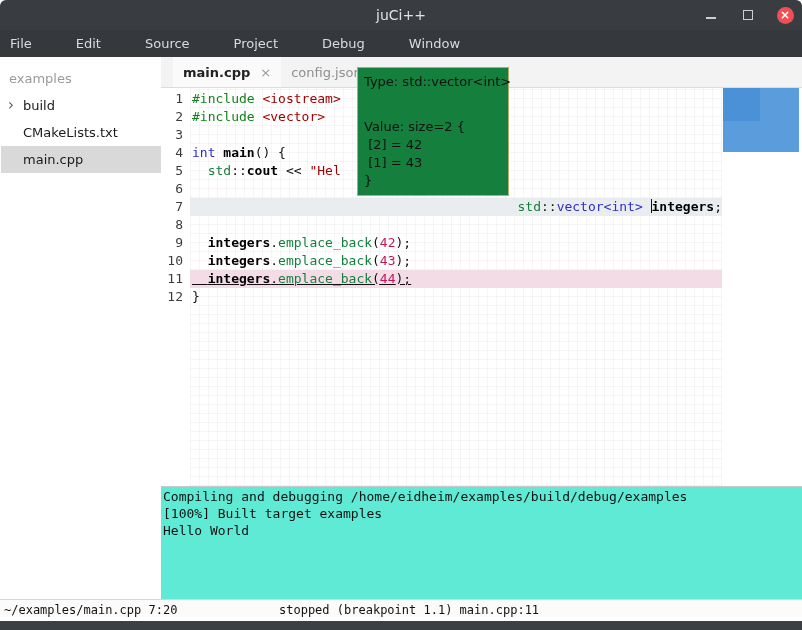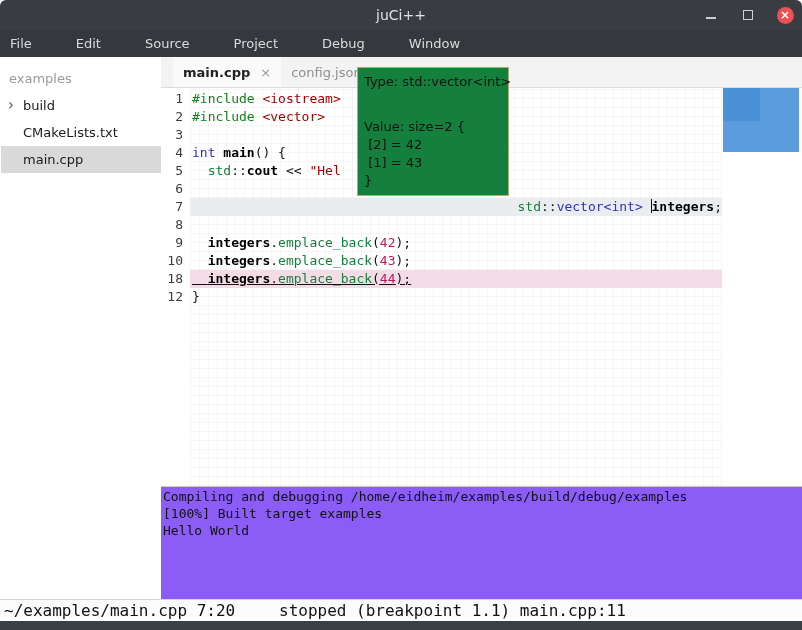--- a/index.html
+++ b/index.html
@@ -64,29 +64,29 @@
   .scroll-thumb .dark{position:absolute;left:0;top:0;width:37px;height:33px;background:#4a91d8;}
 
   
   .tooltip{position:absolute;left:357px;top:67px;width:152px;background:#15803d;
     border:1px solid #b0ad72;padding:5px 6px;font-size:13px;color:#111;z-index:30;box-sizing:border-box;}
   .tooltip .type-line{white-space:nowrap;line-height:18px;}
   .tooltip .value-block{margin-top:27px;}
   .tooltip .value-line{white-space:pre;line-height:18px;}
 
   
-  .terminal{position:absolute;top:486px;left:161px;right:0;height:113px;background:#8b5cf6;
+  .terminal{position:absolute;top:486px;left:161px;right:0;height:113px;background:#5eead4;
     border-top:1px solid #c9c9c9;box-sizing:border-box;padding:1px 0 0 2px;
     font-family:"DejaVu Sans Mono","Liberation Mono",monospace;font-size:13px;color:#111;}
   .term-line{height:17px;line-height:17px;white-space:pre;}
 
   
   .statusbar{position:absolute;top:599px;left:0;right:0;height:18px;background:#fbfbfb;
     border-top:1px solid #d6d6d6;box-sizing:border-box;
-    font-family:"DejaVu Sans Mono","Liberation Mono",monospace;font-size:16px;color:#111;}
+    font-family:"DejaVu Sans Mono","Liberation Mono",monospace;font-size:12px;color:#111;}
   .status-left{position:absolute;left:4px;top:0;line-height:21px;}
   .status-center{position:absolute;left:262px;top:0;line-height:21px;margin-left:17px;}
 
   .bottom-strip{position:absolute;top:621px;left:0;right:0;height:9px;background:#3b4045;}
 </style>
 </head>
 <body>
 
 <div class="win">
 
@@ -178,21 +178,21 @@
         </div>
         <div class="code-line">
           <span class="ln">9</span>
           <span class="ct"><span>  </span><span class="fn">integers</span><span>.</span><span class="navy">emplace_back</span><span>(</span><span class="num">42</span><span>);</span></span>
         </div>
         <div class="code-line">
           <span class="ln">10</span>
           <span class="ct"><span>  </span><span class="fn">integers</span><span>.</span><span class="navy">emplace_back</span><span>(</span><span class="num">43</span><span>);</span></span>
         </div>
         <div class="code-line">
-          <span class="ln">18</span>
+          <span class="ln">11</span>
           <span class="ct debug"><span>  </span><span class="fn">integers</span><span>.</span><span class="navy">emplace_back</span><span>(</span><span class="num">44</span><span>);</span></span>
         </div>
         <div class="code-line">
           <span class="ln">12</span>
           <span class="ct"><span>}</span></span>
         </div>
       </div>
     <div class="scroll-thumb">
       <div class="dark"></div>
     </div>

